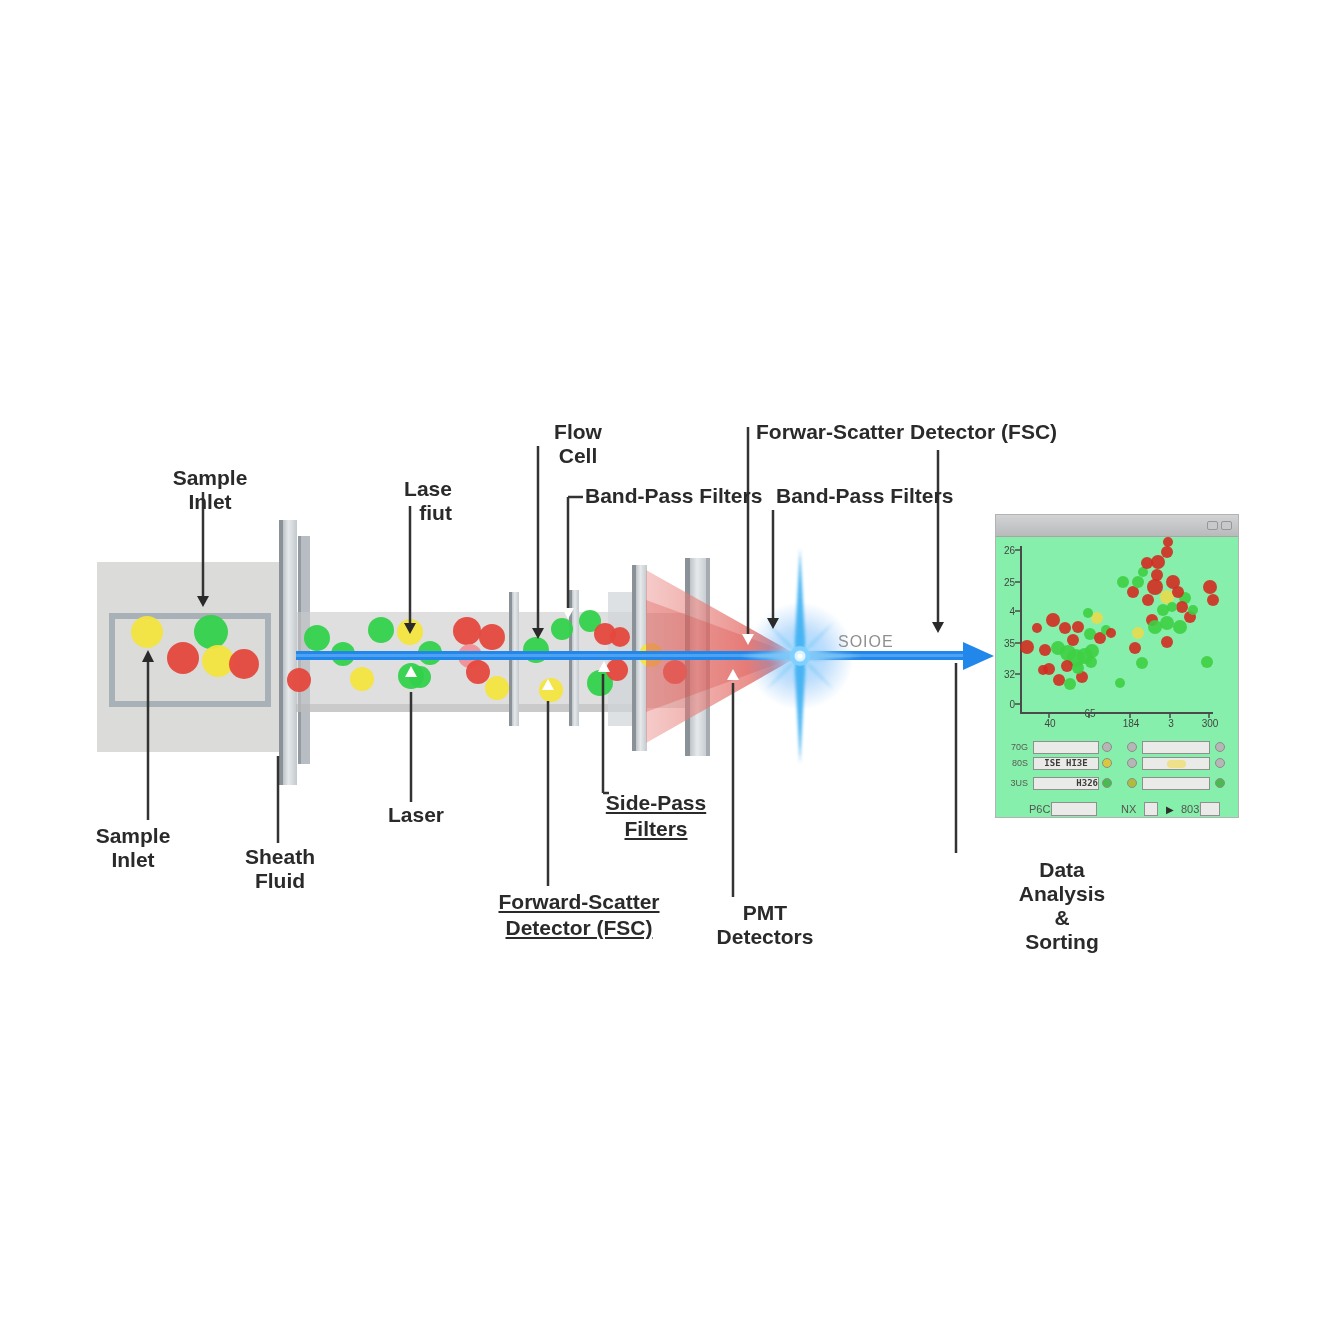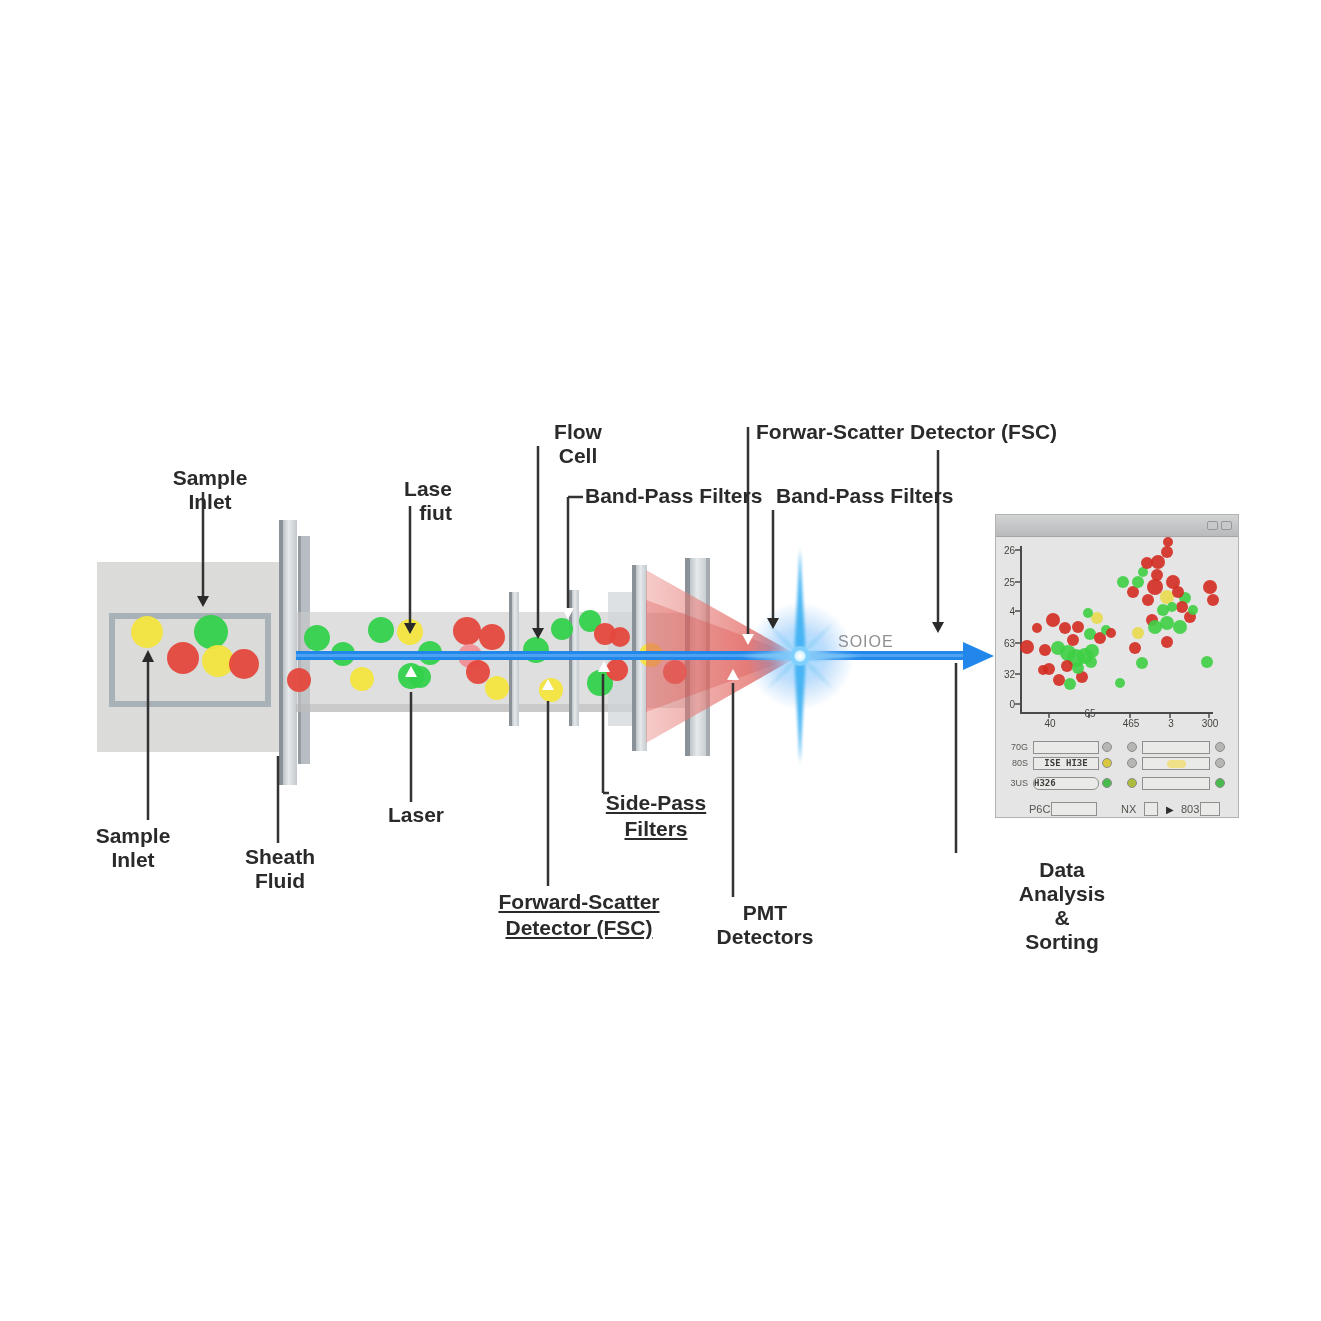--- a/index.html
+++ b/index.html
@@ -5,21 +5,21 @@
   html,body{margin:0;padding:0;background:#fff;}
   .canvas{position:relative;width:1321px;height:1321px;background:#ffffff;overflow:hidden;
           font-family:"Liberation Sans",sans-serif;}
   svg.layer{position:absolute;left:0;top:0;pointer-events:none;}
   
   .lbl{position:absolute;font:600 21px "Liberation Sans",sans-serif;color:#2a2a2a;white-space:nowrap;}
   .lbl.center{transform:translateX(-50%);text-align:center;white-space:normal;}
   .lbl.twoline{line-height:26px;white-space:nowrap;text-decoration:underline;}
   .soioe{position:absolute;font:400 16px "Liberation Sans",sans-serif;color:#8f8f8f;letter-spacing:1px;}
   
-  .panel{position:absolute;left:995px;top:514px;width:244px;height:304px;background:#e5e5e5;
+  .panel{position:absolute;left:995px;top:514px;width:244px;height:304px;background:#86efac;
          border:1px solid #b3b3b1;box-sizing:border-box;z-index:1;}
   .titlebar{position:absolute;left:0;top:0;right:0;height:21px;
             background:linear-gradient(#d2d3d5,#b9babc);border-bottom:1px solid #a6a6a4;}
   .winbtn{position:absolute;top:6px;width:11px;height:9px;background:#c8c9cb;border:1px solid #97979a;
           border-radius:2px;box-sizing:border-box;}
   .tick{position:absolute;font:400 10px "Liberation Sans",sans-serif;color:#44443f;}
   .ytick{width:22px;text-align:right;}
   .xtick{width:26px;text-align:center;}
   .controls{position:absolute;left:0;top:222px;width:244px;}
   .crow{position:absolute;left:0;width:244px;height:14px;}
@@ -45,26 +45,26 @@
 
   <div class="panel">
     <div class="titlebar">
       <div class="winbtn" style="right:20px;"></div>
       <div class="winbtn" style="right:6px;"></div>
     </div>
 
     <span class="tick ytick" style="left:-3px;top:30px;">26</span>
     <span class="tick ytick" style="left:-3px;top:62px;">25</span>
     <span class="tick ytick" style="left:-3px;top:91px;">4</span>
-    <span class="tick ytick" style="left:-3px;top:123px;">63</span>
+    <span class="tick ytick" style="left:-3px;top:123px;">35</span>
     <span class="tick ytick" style="left:-3px;top:154px;">32</span>
     <span class="tick ytick" style="left:-3px;top:184px;">0</span>
     <span class="tick xtick" style="left:41px;top:203px;">40</span>
     <span class="tick xtick" style="left:81px;top:193px;">65</span>
-    <span class="tick xtick" style="left:122px;top:203px;">465</span>
+    <span class="tick xtick" style="left:122px;top:203px;">184</span>
     <span class="tick xtick" style="left:162px;top:203px;">3</span>
     <span class="tick xtick" style="left:201px;top:203px;">300</span>
 
     <div class="controls" id="control-rows">
         <div class="crow" style="top: 4px;">
           <span class="rlabel">70G</span>
           <div class="cbox left"></div>
           <span class="cicon i1" style="background: rgb(182, 183, 181);"></span>
           <span class="cicon i2" style="background: rgb(182, 183, 181);"></span>
           <span class="cicon i3" style="background: rgb(182, 183, 181);"></span>
@@ -75,21 +75,21 @@
           <div class="cbox left">ISE HI3E</div>
           <span class="cicon i1" style="background: rgb(217, 200, 63);"></span>
           <span class="cicon i2" style="background: rgb(182, 183, 181);"></span>
           <span class="cicon i3" style="background: rgb(182, 183, 181);"></span>
           <div class="cbox right">
             <span class="blob"></span>
           </div>
         </div>
         <div class="crow" style="top: 40px;">
           <span class="rlabel">3US</span>
-          <div class="cbox left" style="text-align: left; border-radius: 6px;">H326</div>
+          <div class="cbox left" style="text-align: right;">H326</div>
           <span class="cicon i1" style="background: rgb(73, 187, 78);"></span>
           <span class="cicon i2" style="background: rgb(174, 188, 62);"></span>
           <span class="cicon i3" style="background: rgb(73, 187, 78);"></span>
           <div class="cbox right"></div>
         </div>
       </div>
 
     <div class="controls" style="top:222px;">
       <div class="brow">
         <span class="brlabel" style="left:33px;top:2px;">P6C</span>

